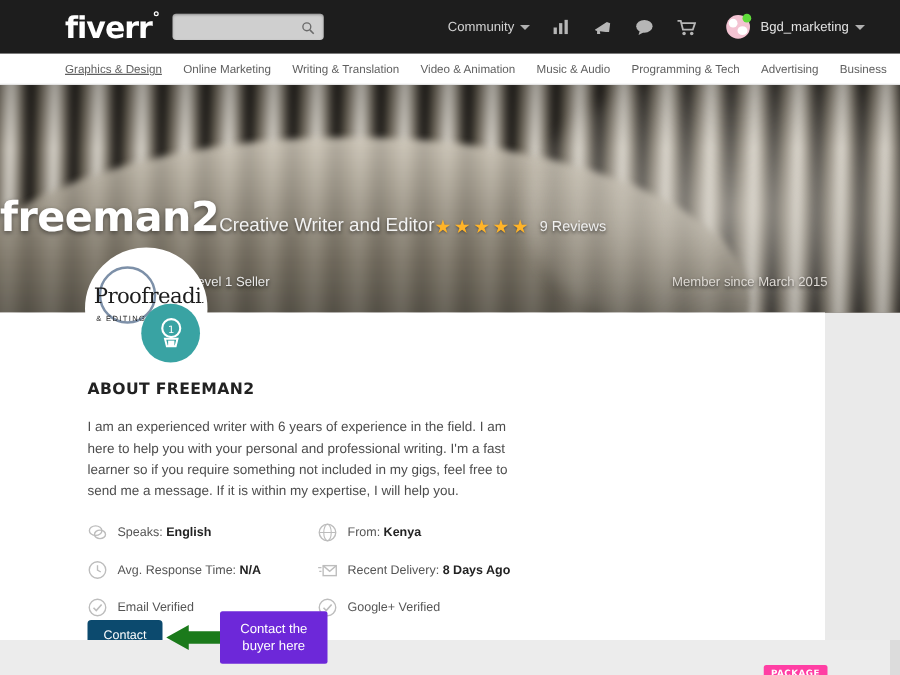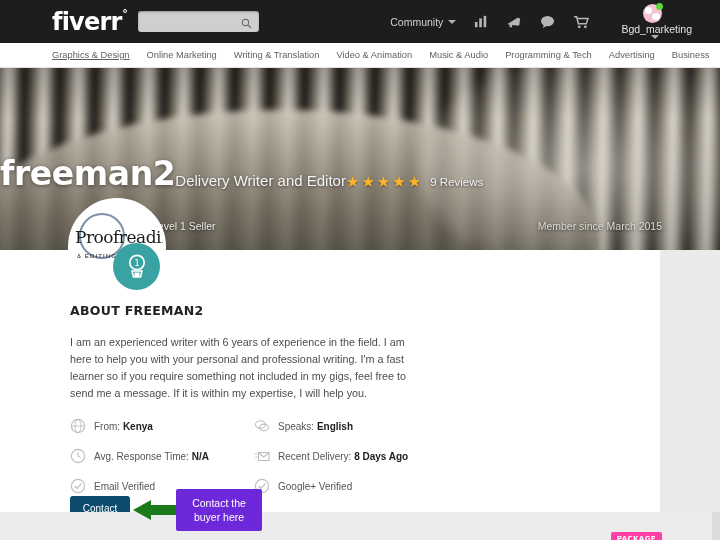--- a/index.html
+++ b/index.html
@@ -39,21 +39,21 @@
   .right-nav {
     margin-left: auto; display: flex; align-items: center; color: #c9c9c9;
   }
   .community { font-size: 10.5px; color: #d2d2d2; display: flex; align-items: center; }
   .caret {
     display: inline-block; width: 0; height: 0; margin-left: 5px;
     border-left: 4px solid transparent; border-right: 4px solid transparent;
     border-top: 4px solid #b0b0b0;
   }
   .icon-btn { margin-left: 18px; display: flex; align-items: center; }
-  .user-chip { margin-left: 24px; margin-right: 28px; display: flex; align-items: center; flex-direction: column; }
+  .user-chip { margin-left: 24px; margin-right: 28px; display: flex; align-items: center; }
   .avatar-sm {
     width: 19px; height: 19px; border-radius: 50%; position: relative;
     background: radial-gradient(circle at 35% 35%, #fff 0 22%, #f4bfcd 23% 60%, # efd 61%),
                 linear-gradient(135deg,#f6c6d4,#fdf0f3);
     background-color: #f3c3d2; overflow: visible;
   }
   .avatar-sm .blob {
     position: absolute; border-radius: 50%; background: #fff;
   }
   .avatar-sm .dot-online {
@@ -308,21 +308,21 @@
 
   </div>
 
   <div class="hero">
     <div class="hero-bg"></div>
     <div class="hero-arc"></div>
     <div class="hero-arc2"></div>
 
     <div class="hero-content">
       <div class="hero-name">freeman2</div>
-      <div class="hero-tag">Delivery Writer and Editor</div>
+      <div class="hero-tag">Creative Writer and Editor</div>
       <div class="hero-rating">
         <span class="stars">
           <span class="star">★</span>
           <span class="star">★</span>
           <span class="star">★</span>
           <span class="star">★</span>
           <span class="star">★</span>
         </span>
         <span class="reviews">9 Reviews</span>
       </div>
@@ -357,41 +357,41 @@
     <div class="about-wrap">
       <div class="about-title">ABOUT FREEMAN2</div>
       <div class="about-body">I am an experienced writer with 6 years of experience in the field. I am here to help you with your personal and professional writing. I'm a fast learner so if you require something not included in my gigs, feel free to send me a message. If it is within my expertise, I will help you.</div>
     </div>
 
     <div class="info-grid">
 
       <div class="info-item">
         <span class="info-ico">
           <svg width="16" height="16" viewBox="0 0 16 16">
+            <ellipse cx="6.5" cy="6.5" rx="5" ry="3.8" fill="none" stroke="#bdbdbd" stroke-width="1.1"></ellipse>
+            <ellipse cx="10" cy="9.5" rx="4.4" ry="3.4" fill="none" stroke="#bdbdbd" stroke-width="1.1"></ellipse>
+          </svg>
+        </span>
+        <span class="info-txt">
+          <span>Speaks:</span>
+          <b>English</b>
+        </span>
+      </div>
+
+      <div class="info-item">
+        <span class="info-ico">
+          <svg width="16" height="16" viewBox="0 0 16 16">
             <circle cx="8" cy="8" r="6.6" fill="none" stroke="#bdbdbd" stroke-width="1.1"></circle>
             <ellipse cx="8" cy="8" rx="3" ry="6.6" fill="none" stroke="#bdbdbd" stroke-width=".9"></ellipse>
             <line x1="1.6" y1="8" x2="14.4" y2="8" stroke="#bdbdbd" stroke-width=".9"></line>
           </svg>
         </span>
         <span class="info-txt">
           <span>From:</span>
           <b>Kenya</b>
-        </span>
-      </div>
-
-      <div class="info-item">
-        <span class="info-ico">
-          <svg width="16" height="16" viewBox="0 0 16 16">
-            <ellipse cx="6.5" cy="6.5" rx="5" ry="3.8" fill="none" stroke="#bdbdbd" stroke-width="1.1"></ellipse>
-            <ellipse cx="10" cy="9.5" rx="4.4" ry="3.4" fill="none" stroke="#bdbdbd" stroke-width="1.1"></ellipse>
-          </svg>
-        </span>
-        <span class="info-txt">
-          <span>Speaks:</span>
-          <b>English</b>
         </span>
       </div>
 
       <div class="info-item">
         <span class="info-ico">
           <svg width="16" height="16" viewBox="0 0 16 16">
             <circle cx="8" cy="8" r="6.6" fill="none" stroke="#bdbdbd" stroke-width="1.1"></circle>
             <path d="M8 4.2 V8 L10.6 9.6" fill="none" stroke="#bdbdbd" stroke-width="1.1"></path>
           </svg>
         </span>

